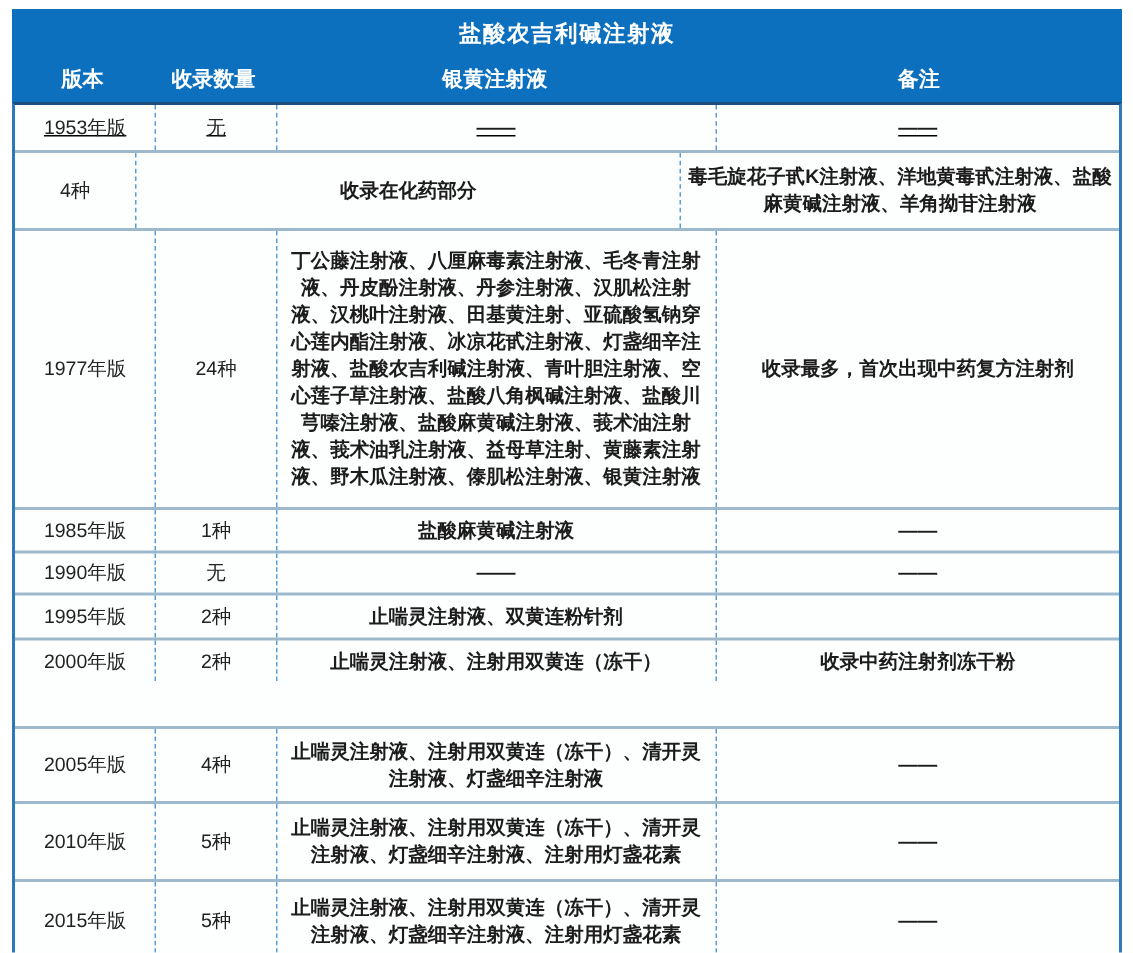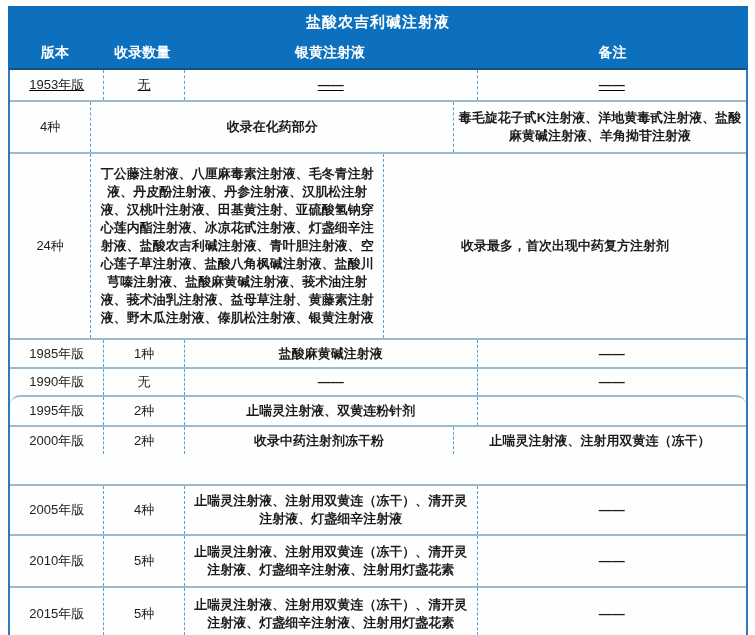--- a/index.html
+++ b/index.html
@@ -60,21 +60,21 @@
   }
   .td + .td { border-left: 1px dashed var(--column-separator, #599ed6); }
   .td.col-3, .td.col-4 { font-weight: 600; color: #1c1c1c; }
 
   
   .tr:nth-child(1)  { min-height: 30px; text-decoration: underline; }
   .tr:nth-child(2)  { min-height: 52px; }
   .tr:nth-child(3)  { min-height: 186px; }
   .tr:nth-child(4)  { min-height: 29px; }
   .tr:nth-child(5)  { min-height: 28px; }
-  .tr:nth-child(6)  { min-height: 30px; border-radius: 10px; }
+  .tr:nth-child(6)  { min-height: 30px; }
   .tr:nth-child(7)  { min-height: 29px; }
   .tr:nth-child(8)  { min-height: 50px; margin-top: 30px; }
   .tr:nth-child(9)  { min-height: 52px; }
   .tr:nth-child(10) { min-height: 54px; }
 </style>
 </head>
 <body>
 
 <div class="page">
   <div class="table-wrap">
@@ -95,20 +95,21 @@
     <div class="td col-2">无</div>
     <div class="td col-3">——</div>
     <div class="td col-4">——</div>
   </div>
         <div class="tr">
     <div class="td col-2">4种</div>
     <div class="td col-4">收录在化药部分</div>
     <div class="td col-3">毒毛旋花子甙K注射液、洋地黄毒甙注射液、盐酸麻黄碱注射液、羊角拗苷注射液</div>
   </div>
         <div class="tr">
+    <div class="td col-1">1977年版</div>
     <div class="td col-2">24种</div>
     <div class="td col-3">丁公藤注射液、八厘麻毒素注射液、毛冬青注射液、丹皮酚注射液、丹参注射液、汉肌松注射液、汉桃叶注射液、田基黄注射、亚硫酸氢钠穿心莲内酯注射液、冰凉花甙注射液、灯盏细辛注射液、盐酸农吉利碱注射液、青叶胆注射液、空心莲子草注射液、盐酸八角枫碱注射液、盐酸川芎嗪注射液、盐酸麻黄碱注射液、莪术油注射液、莪术油乳注射液、益母草注射、黄藤素注射液、野木瓜注射液、傣肌松注射液、银黄注射液</div>
     <div class="td col-4">收录最多，首次出现中药复方注射剂</div>
   </div>
         <div class="tr">
     <div class="td col-1">1985年版</div>
     <div class="td col-2">1种</div>
     <div class="td col-3">盐酸麻黄碱注射液</div>
     <div class="td col-4">——</div>
   </div>
@@ -120,22 +121,22 @@
   </div>
         <div class="tr">
     <div class="td col-1">1995年版</div>
     <div class="td col-2">2种</div>
     <div class="td col-3">止喘灵注射液、双黄连粉针剂</div>
     <div class="td col-4"></div>
   </div>
         <div class="tr">
     <div class="td col-1">2000年版</div>
     <div class="td col-2">2种</div>
+    <div class="td col-3">止喘灵注射液、注射用双黄连（冻干）</div>
     <div class="td col-4">收录中药注射剂冻干粉</div>
-    <div class="td col-3">止喘灵注射液、注射用双黄连（冻干）</div>
   </div>
         <div class="tr">
     <div class="td col-1">2005年版</div>
     <div class="td col-2">4种</div>
     <div class="td col-3">止喘灵注射液、注射用双黄连（冻干）、清开灵注射液、灯盏细辛注射液</div>
     <div class="td col-4">——</div>
   </div>
         <div class="tr">
     <div class="td col-1">2010年版</div>
     <div class="td col-2">5种</div>

